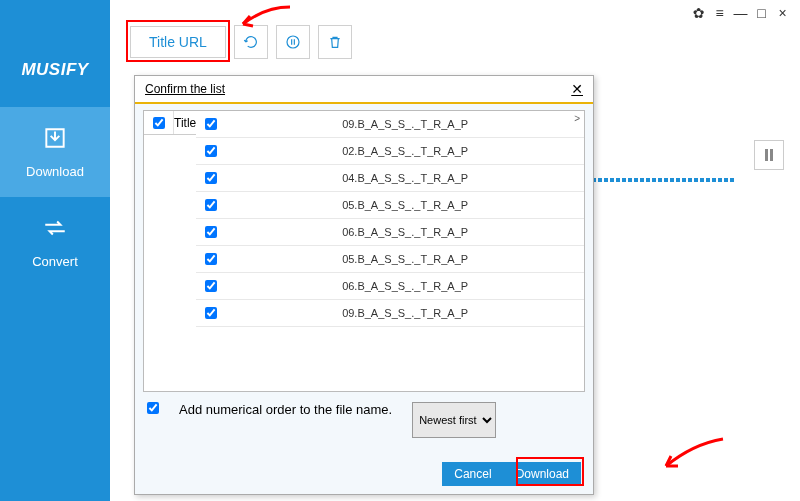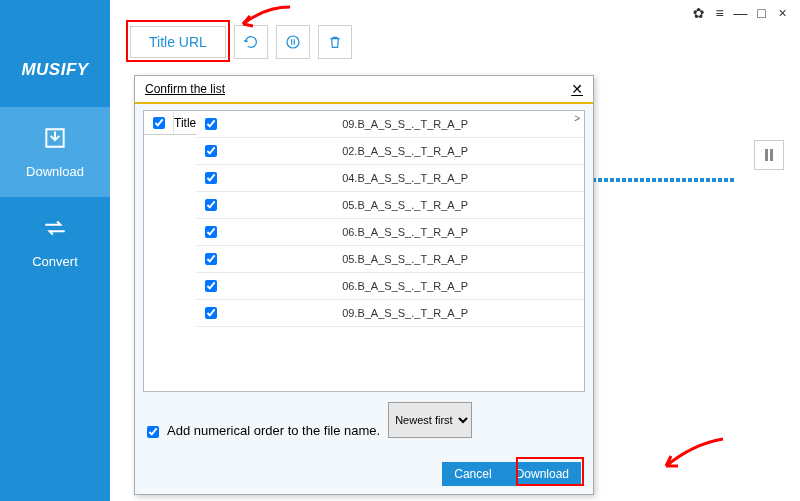--- a/index.html
+++ b/index.html
@@ -40,21 +40,21 @@
 .list-header .ttl { flex: 1; display: flex; align-items: center; justify-content: center; }
 .list-rows { flex: 1; overflow-y: scroll; }
 .list-row { display: flex; height: 27px; border-bottom: 1px solid #e8e8e8; font-size: 11px; align-items: center; }
 .list-row .chk { width: 30px; display: flex; justify-content: center; }
 .list-row .ttl { flex: 1; text-align: center; color: #333; }
 .hscroll { height: 16px; border-top: 1px solid #ccc; background: #f0f0f0; position: relative; }
 .hscroll .thumb { position: absolute; left: 16px; top: 2px; width: 180px; height: 12px; background: #d0d0d0; }
 .hscroll::before { content: "<"; position: absolute; left: 4px; top: 1px; font-size: 10px; color: #666; }
 .hscroll::after { content: ">"; position: absolute; right: 4px; top: 1px; font-size: 10px; color: #666; }
 
-.options-row { padding: 10px 4px; display: flex; align-items: flex-end; gap: 8px; font-size: 13px; }
+.options-row { padding: 10px 4px; display: flex; align-items: flex-start; gap: 20px; font-size: 13px; }
 .options-row select { border: 1px solid #999; background: #e8e8e8; font-size: 11px; padding: 10px 2px; }
 
 .dialog-footer { height: 40px; display: flex; align-items: center; justify-content: flex-end; padding: 0 12px; background: #f3f8fc; }
 .dlg-btn { background: #1e8fd6; color: #fff; border: none; padding: 5px 12px; font-size: 12px; cursor: pointer; }
 .red-box-download { position: absolute; right: 9px; bottom: 8px; width: 68px; height: 29px; border: 2px solid red; pointer-events: none; }
 
 input[type=checkbox] { width: 12px; height: 12px; }
 </style>
 </head>
 <body>

